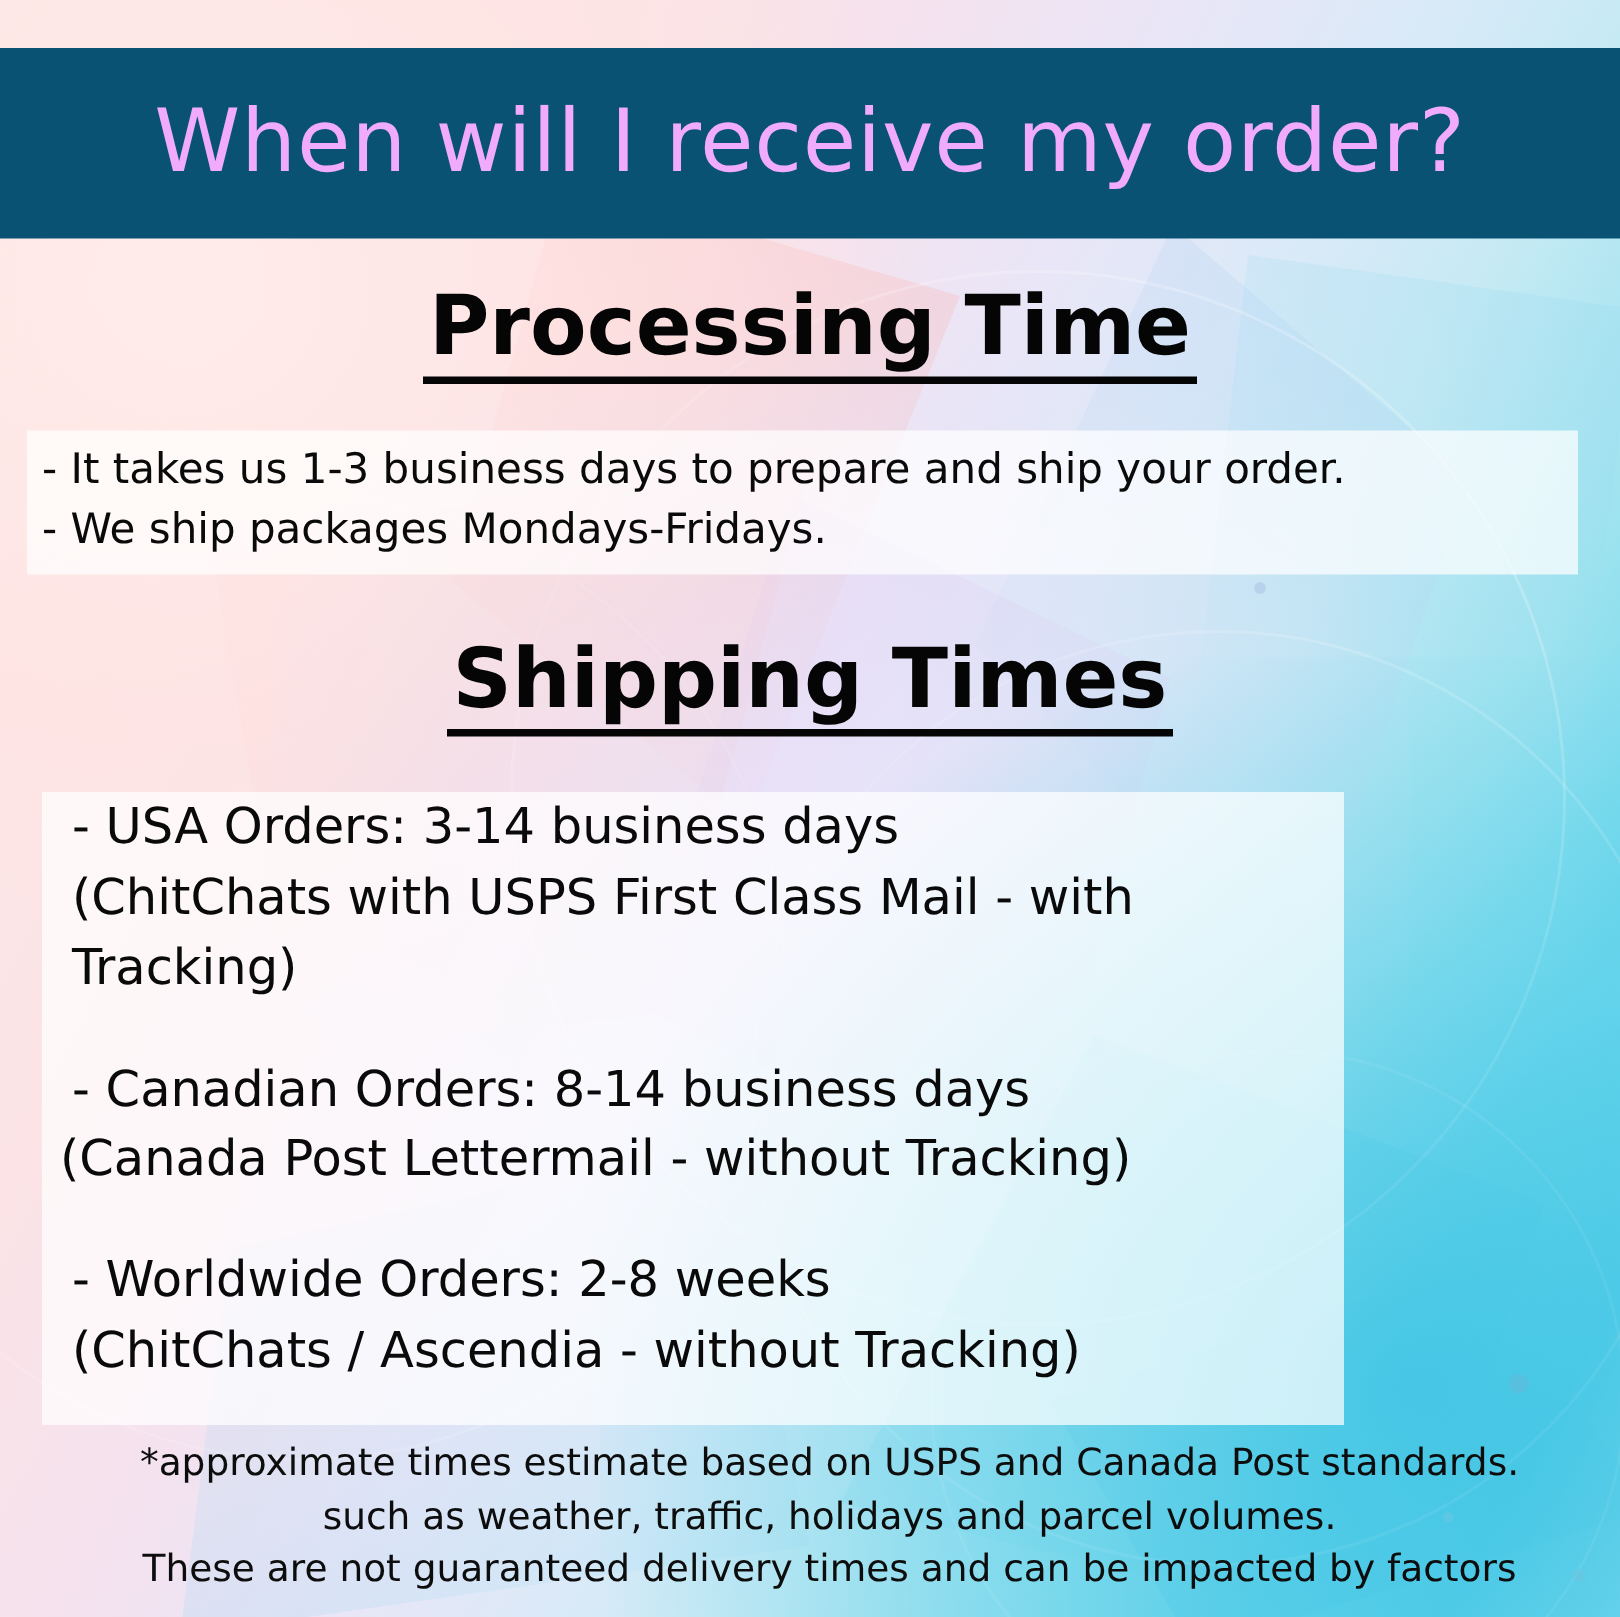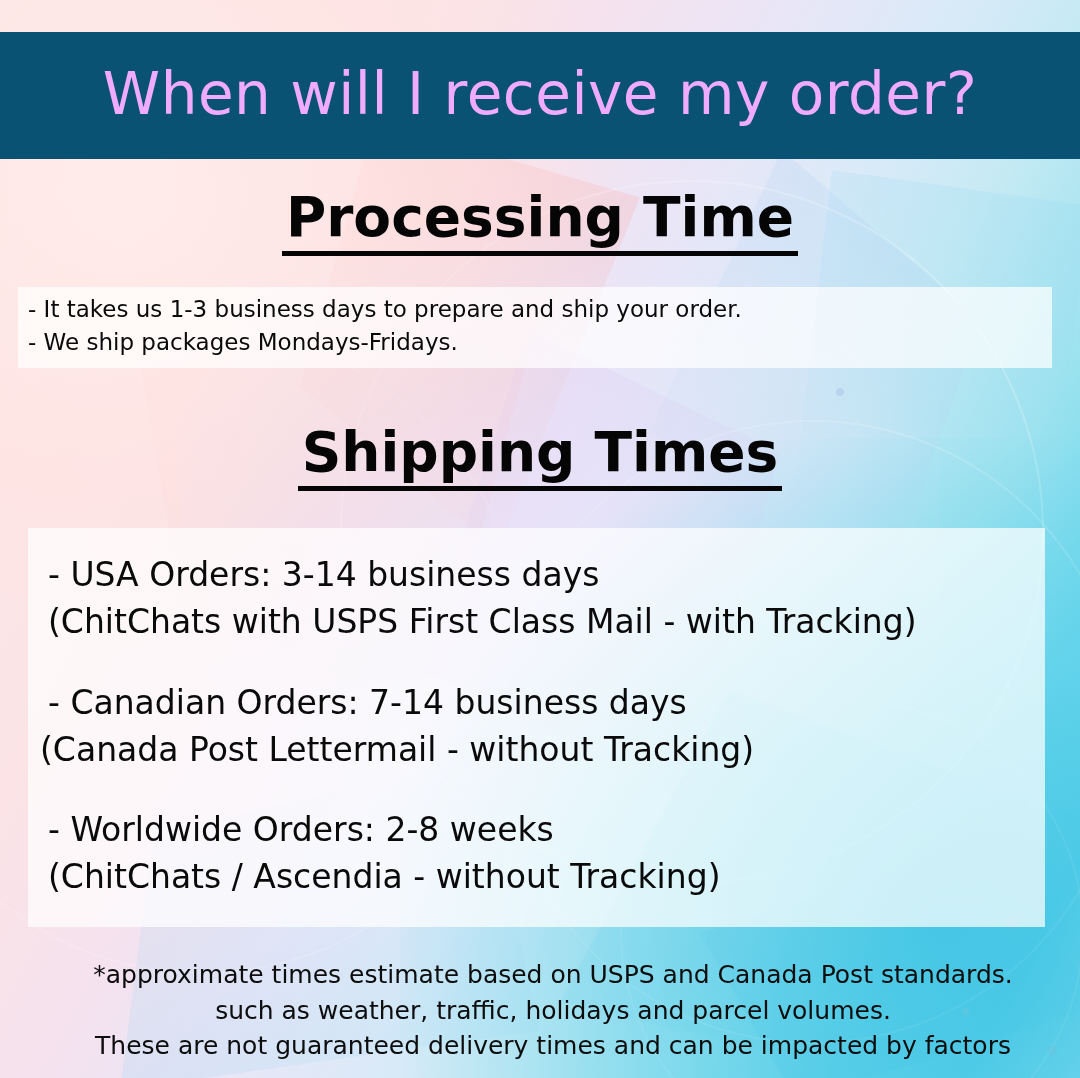--- a/index.html
+++ b/index.html
@@ -199,30 +199,30 @@
     color: #0a0a0a;
     font-family: "DejaVu Sans", sans-serif;
     font-weight: 400;
   }
 
   .band-processing {
     left: 18px;
     top: 287px;
     width: 1034px;
     padding: 6px 6px 10px 10px;
-    font-size: 23px;
+    font-size: 28px;
     line-height: 1.42;
     box-sizing: border-box;
   }
 
   .band-shipping {
     left: 28px;
     top: 528px;
-    width: 1017px;
-    padding: 24px 8px 14px 8px;
+    width: 868px;
+    padding: 0 8px 14px 8px;
     font-size: 33px;
     line-height: 1.42;
     box-sizing: border-box;
   }
   .ship-group { margin: 0 0 34px 0; }
   .ship-group:last-child { margin-bottom: 12px; }
   .ship-line-1 { padding-left: 12px; }
   .ship-line-2 { padding-left: 12px; }
   .ship-group.indent-none .ship-line-2 { padding-left: 4px; }
 
@@ -288,21 +288,21 @@
     </div>
 
     <div class="text-band band-shipping">
 
       <div class="ship-group">
         <div class="ship-line-1">- USA Orders:  3-14 business days</div>
         <div class="ship-line-2">(ChitChats with USPS First Class Mail - with Tracking)</div>
       </div>
 
       <div class="ship-group indent-none">
-        <div class="ship-line-1">- Canadian Orders: 7-14 business days</div>
+        <div class="ship-line-1">- Canadian Orders: 8-14 business days</div>
         <div class="ship-line-2">(Canada Post Lettermail - without Tracking)</div>
       </div>
 
       <div class="ship-group">
         <div class="ship-line-1">- Worldwide Orders: 2-8 weeks</div>
         <div class="ship-line-2">(ChitChats / Ascendia - without Tracking)</div>
       </div>
 
     </div>
 

